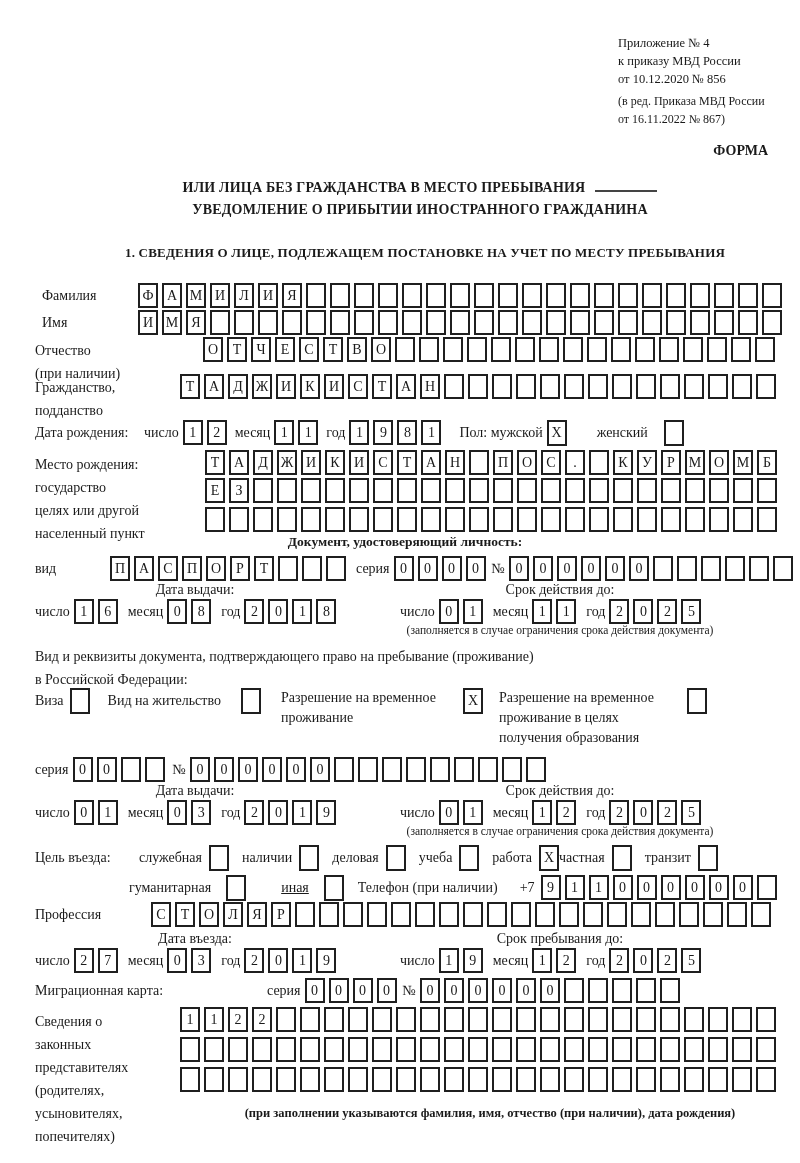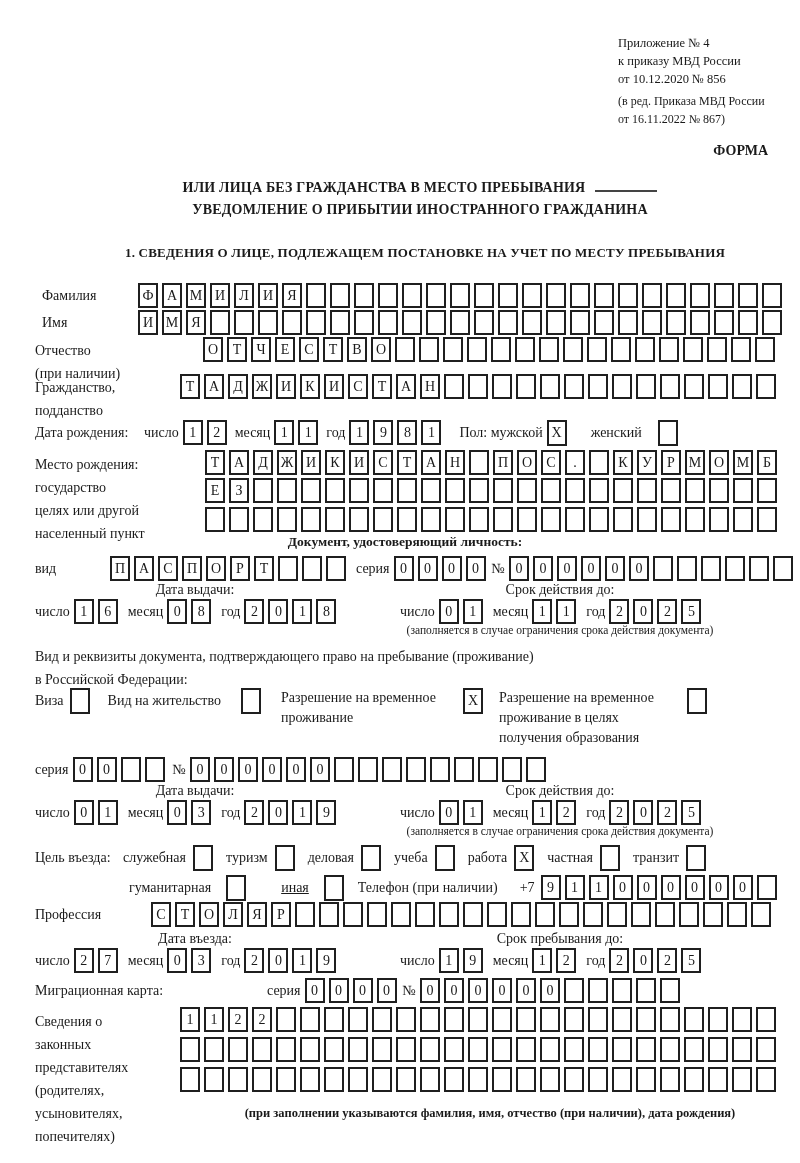--- a/index.html
+++ b/index.html
@@ -201,21 +201,21 @@
       </span>
     <span class="lbl dl" style="margin-left:4px">год</span>
     <span class="grp">
         <span class="cell">1</span>
         <span class="cell">9</span>
         <span class="cell">8</span>
         <span class="cell">1</span>
       </span>
     <span class="lbl" style="margin-left:14px">Пол: мужской</span>
     <span class="cell cb">X</span>
-    <span class="lbl" style="margin-left:20px">женский</span>
+    <span class="lbl" style="margin-left:26px">женский</span>
     <span class="cell cb" style="margin-left:12px"></span>
   </div>
 
   <div class="abs lbl2" style="left:35px;top:451px">
     <span style="display:block">Место рождения:</span>
     <span style="display:block">государство</span>
     <span style="display:block">целях или другой</span>
     <span style="display:block">населенный пункт</span>
   </div>
   <div class="row" style="left:205px;top:450px">
@@ -471,34 +471,34 @@
     <span class="lbl dl" style="margin-left:6px">год</span>
     <span class="grp">
         <span class="cell">2</span>
         <span class="cell">0</span>
         <span class="cell">2</span>
         <span class="cell">5</span>
       </span>
   </div>
   <div class="abs note" style="left:340px;top:825px;width:440px">(заполняется в случае ограничения срока действия документа)</div>
 
-  <div class="row" style="left:35px;top:845px;gap:0">
+  <div class="row" style="left:35px;top:845px;gap:16px">
     <span class="lbl w88">Цель въезда:</span>
     <span class="grp" style="gap:0">
         <span class="lbl" style="margin-left: 0px;">служебная</span>
         <span class="cell cb" style="margin-left: 7px;"></span>
-        <span class="lbl" style="margin-left: 13px;">туризм</span>
+        <span class="lbl" style="margin-left: 13px;">наличии</span>
         <span class="cell cb" style="margin-left: 7px;"></span>
         <span class="lbl" style="margin-left: 13px;">деловая</span>
         <span class="cell cb" style="margin-left: 7px;"></span>
         <span class="lbl" style="margin-left: 13px;">учеба</span>
         <span class="cell cb" style="margin-left: 7px;"></span>
         <span class="lbl" style="margin-left: 13px;">работа</span>
         <span class="cell cb" style="margin-left: 7px;">X</span>
-        <span class="lbl" style="margin-left: 13px;">частная</span>
+        <span class="lbl" style="">частная</span>
         <span class="cell cb" style="margin-left: 7px;"></span>
         <span class="lbl" style="margin-left: 13px;">транзит</span>
         <span class="cell cb" style="margin-left: 7px;"></span>
       </span>
   </div>
   <div class="row" style="left:129px;top:875px;gap:0">
     <span class="grp" style="gap:8px">
         <span class="lbl" style="margin-left: 0px;">гуманитарная</span>
         <span class="cell cb" style="margin-left: 7px;"></span>
         <span class="lbl" style="margin-left: 27px; text-decoration: underline;">иная</span>

